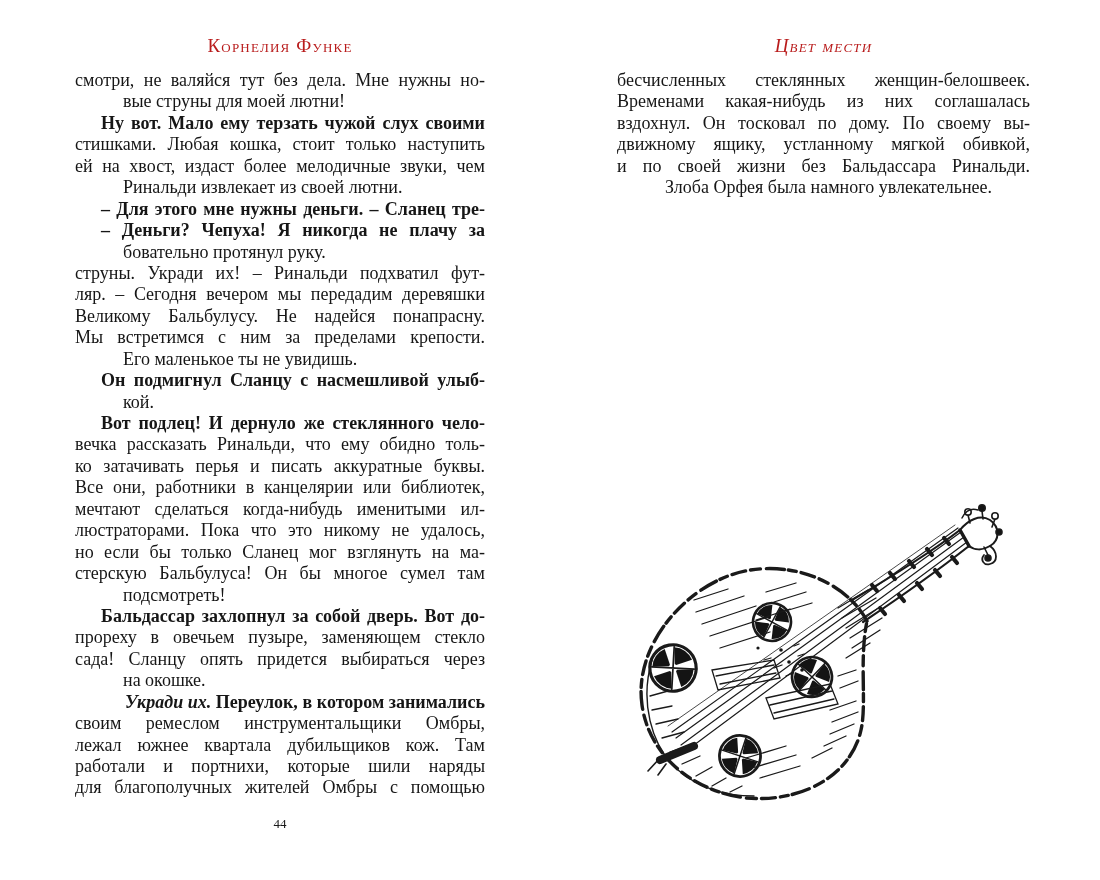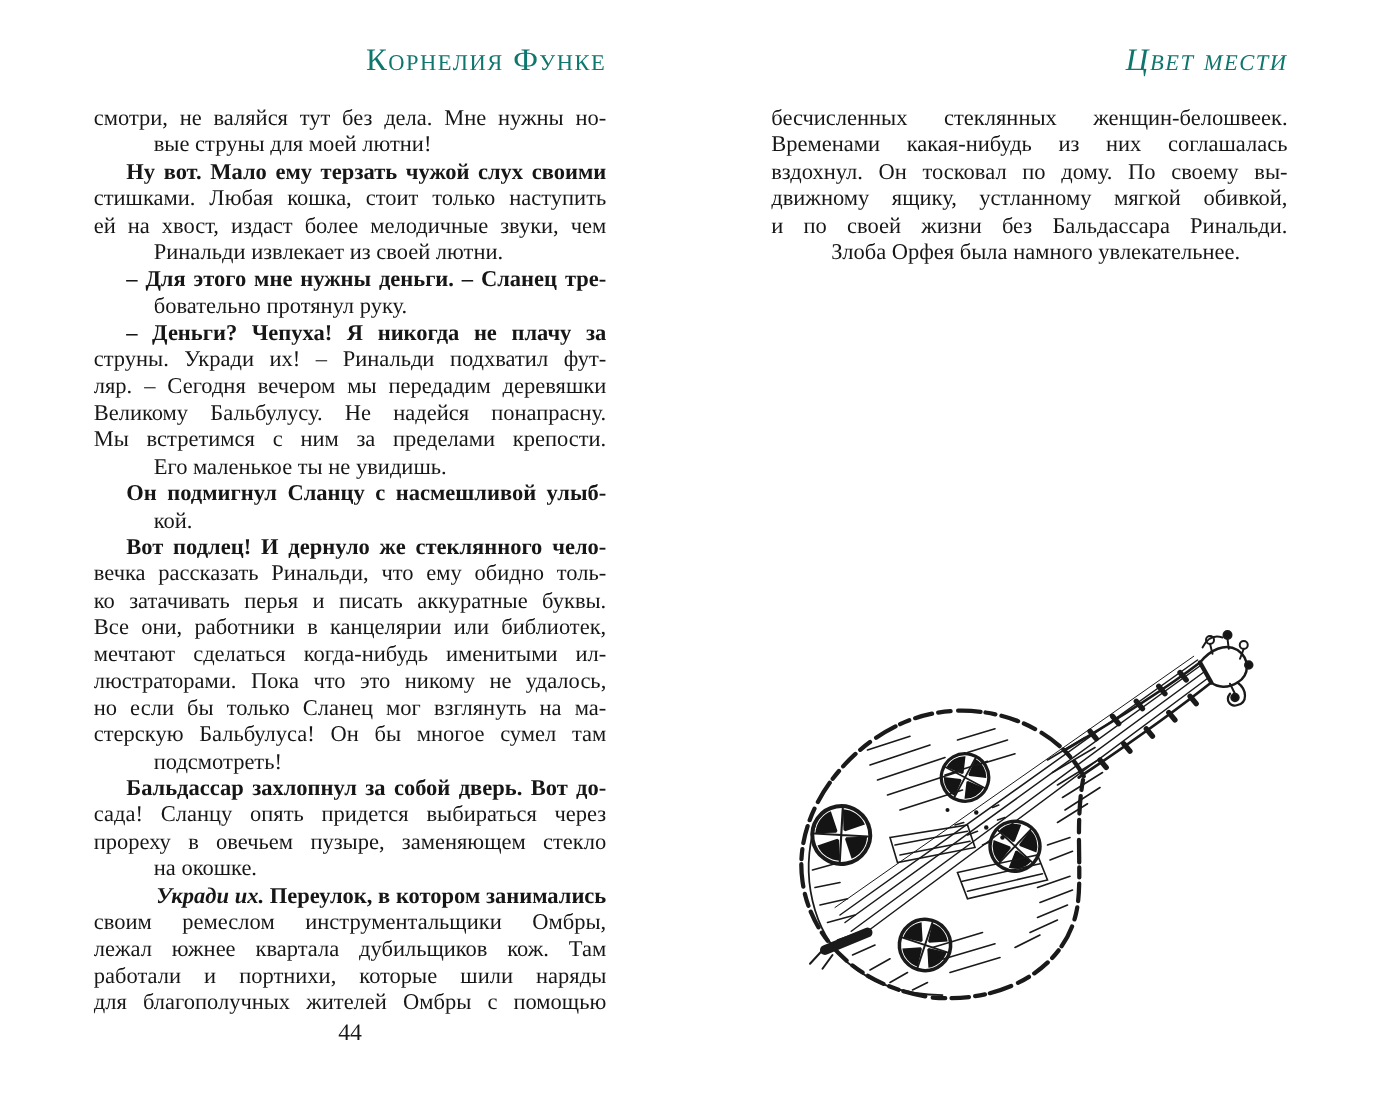--- a/index.html
+++ b/index.html
@@ -2,83 +2,83 @@
 <html><head>
 <meta charset="utf-8">
 <style>
   html,body{margin:0;padding:0;background:#ffffff;}
   .book{
     position:relative;width:1100px;height:880px;background:#ffffff;
     font-family:"Liberation Serif","DejaVu Serif",serif;color:#1b1b1b;
     overflow:hidden;
   }
   .running-head{
-    position:absolute;top:35px;text-align:right;
-    font-size:25px;font-variant-caps:small-caps;letter-spacing:1.2px;
-    color:#0f766e;
+    position:absolute;top:35px;text-align:center;
+    font-size:19px;font-variant-caps:small-caps;letter-spacing:1.2px;
+    color:#b91c1c;
   }
   .rh-left{left:75px;width:410px;}
   .rh-right{left:617px;width:413px;font-style:italic;}
   .text-col{
-    position:absolute;top:84px;font-size:18px;line-height:21.45px;
+    position:absolute;top:70px;font-size:18px;line-height:21.45px;
     color:#161616;
   }
   .tc-left{left:75px;width:410px;}
   .tc-right{left:617px;width:413px;}
   .tline{
     text-align:justify;text-align-last:justify;
     height:21.45px;overflow:hidden;
   }
   .tline.plast{text-align-last:left;margin-left:48px;}
   .tline.ind{text-indent:26px;font-weight:bold;}
   .tline i{font-style:italic;margin-left:24px;}
   .page-number{
     position:absolute;left:75px;width:410px;top:816px;
-    text-align:center;font-size:19px;color:#191919;
+    text-align:center;font-size:13px;color:#191919;
   }
   .illustration{
     position:absolute;left:616px;top:500px;width:392px;height:308px;margin:0;
   }
   .illustration svg{display:block;width:100%;height:100%;}
 </style>
 </head>
 <body>
 
 <div class="book">
 
   <div class="running-head rh-left">Корнелия Функе</div>
   <div class="text-col tc-left" id="left-text">
       <div class="tline">смотри, не валяйся тут без дела. Мне нужны но-</div>
       <div class="tline plast">вые струны для моей лютни!</div>
       <div class="tline ind">Ну вот. Мало ему терзать чужой слух своими</div>
       <div class="tline">стишками. Любая кошка, стоит только наступить</div>
       <div class="tline">ей на хвост, издаст более мелодичные звуки, чем</div>
       <div class="tline plast">Ринальди извлекает из своей лютни.</div>
       <div class="tline ind">– Для этого мне нужны деньги. – Сланец тре-</div>
+      <div class="tline ind">– Деньги? Чепуха! Я никогда не плачу за</div>
       <div class="tline plast">бовательно протянул руку.</div>
-      <div class="tline ind">– Деньги? Чепуха! Я никогда не плачу за</div>
       <div class="tline">струны. Укради их! – Ринальди подхватил фут-</div>
       <div class="tline">ляр. – Сегодня вечером мы передадим деревяшки</div>
       <div class="tline">Великому Бальбулусу. Не надейся понапрасну.</div>
       <div class="tline">Мы встретимся с ним за пределами крепости.</div>
       <div class="tline plast">Его маленькое ты не увидишь.</div>
       <div class="tline ind">Он подмигнул Сланцу с насмешливой улыб-</div>
       <div class="tline plast">кой.</div>
       <div class="tline ind">Вот подлец! И дернуло же стеклянного чело-</div>
       <div class="tline">вечка рассказать Ринальди, что ему обидно толь-</div>
       <div class="tline">ко затачивать перья и писать аккуратные буквы.</div>
       <div class="tline">Все они, работники в канцелярии или библиотек,</div>
       <div class="tline">мечтают сделаться когда-нибудь именитыми ил-</div>
       <div class="tline">люстраторами. Пока что это никому не удалось,</div>
       <div class="tline">но если бы только Сланец мог взглянуть на ма-</div>
       <div class="tline">стерскую Бальбулуса! Он бы многое сумел там</div>
       <div class="tline plast">подсмотреть!</div>
       <div class="tline ind">Бальдассар захлопнул за собой дверь. Вот до-</div>
+      <div class="tline">прореху в овечьем пузыре, заменяющем стекло</div>
       <div class="tline">сада! Сланцу опять придется выбираться через</div>
-      <div class="tline">прореху в овечьем пузыре, заменяющем стекло</div>
       <div class="tline plast">на окошке.</div>
       <div class="tline ind"><i>Укради их.</i><span> Переулок, в котором занимались</span></div>
       <div class="tline">своим ремеслом инструментальщики Омбры,</div>
       <div class="tline">лежал южнее квартала дубильщиков кож. Там</div>
       <div class="tline">работали и портнихи, которые шили наряды</div>
       <div class="tline">для благополучных жителей Омбры с помощью</div>
     </div>
   <div class="page-number">44</div>
 
   <div class="running-head rh-right">Цвет мести</div>

